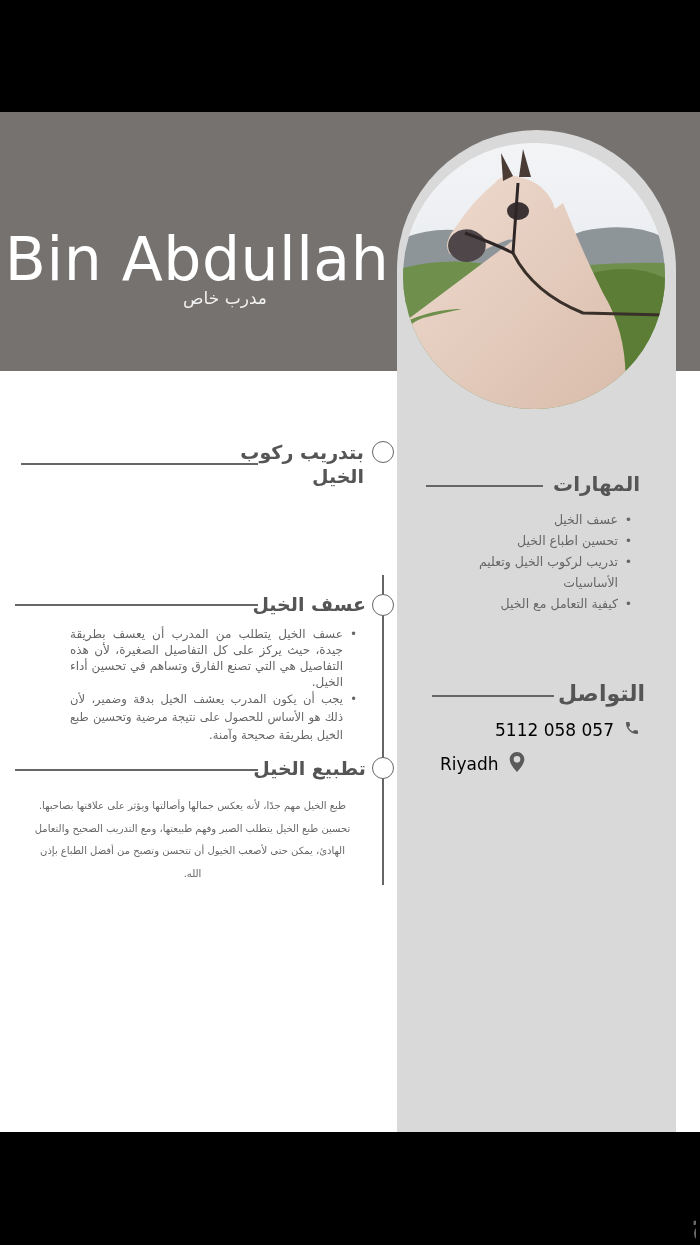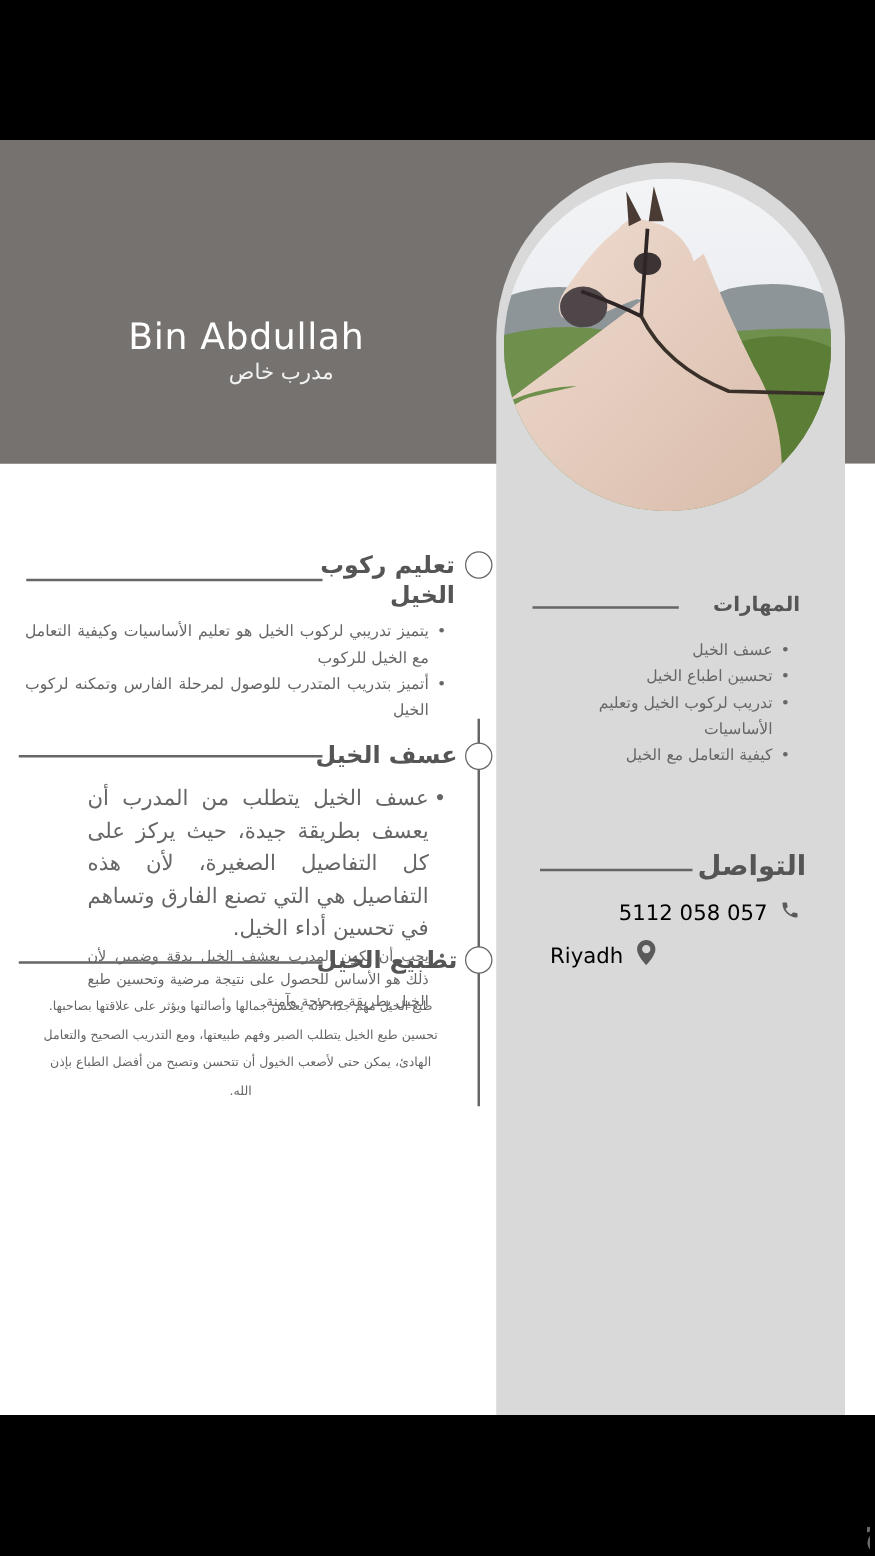--- a/index.html
+++ b/index.html
@@ -3,21 +3,21 @@
 <meta charset="utf-8">
 <style>
   html, body { margin:0; padding:0; }
   body {
     width:700px; height:1245px; position:relative; overflow:hidden;
     background:#000; font-family:"DejaVu Sans", sans-serif;
   }
   .card { position:absolute; left:0; top:112px; width:700px; height:1020px; background:#fff; overflow:hidden; }
   .header-band { position:absolute; left:0; top:0; width:700px; height:259px; background:#75726f; }
   .name { position:absolute; left:0; top:112px; width:394px; text-align:center; color:#fff;
-          font-family:"DejaVu Sans", sans-serif; font-size:29px; font-weight:normal; letter-spacing:0.5px;margin-top:28px; }
+          font-family:"DejaVu Sans", sans-serif; font-size:60px; font-weight:normal; letter-spacing:0.5px; }
   .subtitle { position:absolute; left:0; top:176px; width:384px; text-align:center; color:#f2f2f2;
               font-size:17px; direction:rtl;margin-left:33px; }
   .right-col { position:absolute; left:397px; top:18px; width:279px; height:1002px; background:#d9d9d9;
                border-top-left-radius:140px; border-top-right-radius:140px; }
   .photo { position:absolute; left:403px; top:31px; width:262px; height:266px; border-radius:50%; overflow:hidden; background:#e9ecef; }
   .right-strip { position:absolute; left:676px; top:259px; width:24px; height:761px; background:#fff; }
   .sec-title { position:absolute; color:#555; font-weight:bold; font-size:19px; line-height:24px; direction:rtl; text-align:right; }
   .rule { position:absolute; height:1.5px; background:#666; }
   .timeline-line { position:absolute; left:382px; top:463px; width:1.5px; height:310px; background:#666; }
   .node { position:absolute; width:20px; height:20px; border:1.8px solid #666; border-radius:50%; background:#fff; }
@@ -70,41 +70,37 @@
       <ellipse cx="115" cy="68" rx="11" ry="9" fill="#3c3434"></ellipse>
 
       <path d="M62 90 Q90 100 110 110 L115 40" stroke="#2e2626" stroke-width="3" fill="none"></path>
       <path d="M110 110 Q130 150 180 170 L262 172" stroke="#3a302a" stroke-width="3" fill="none"></path>
     </svg>
   </div>
 
   <div class="timeline-line"></div>
 
   <div class="node" style="left:372px; top:329px;"></div>
-  <div class="sec-title" style="left:240px; top:328px; width:124px;">تعليم ركوب الخيل</div>
+  <div class="sec-title" style="left:240px; top:328px; width:124px;">بتدريب ركوب الخيل</div>
   <div class="rule" style="left:21px; top:351px; width:237px;"></div>
-  <ul class="bul" style="left:20px; top:382px; width:323px;">
-    <li>يتميز تدريبي لركوب الخيل هو تعليم الأساسيات وكيفية التعامل مع الخيل للركوب</li>
-    <li>أتميز بتدريب المتدرب للوصول لمرحلة الفارس وتمكنه لركوب الخيل</li>
-  </ul>
 
   <div class="node" style="left:372px; top:482px;"></div>
   <div class="sec-title" style="left:200px; top:480px; width:166px;">عسف الخيل</div>
   <div class="rule" style="left:15px; top:492px; width:243px;"></div>
   <ul class="bul skills-left" style="left:70px; top:514px; width:273px;">
-    <li style="font-size:17px; line-height:26px;">عسف الخيل يتطلب من المدرب أن يعسف بطريقة جيدة، حيث يركز على كل التفاصيل الصغيرة، لأن هذه التفاصيل هي التي تصنع الفارق وتساهم في تحسين أداء الخيل.</li>
+    <li style="font-size:12px; line-height:16px;">عسف الخيل يتطلب من المدرب أن يعسف بطريقة جيدة، حيث يركز على كل التفاصيل الصغيرة، لأن هذه التفاصيل هي التي تصنع الفارق وتساهم في تحسين أداء الخيل.</li>
     <li style="font-size:11.5px; line-height:18px;">يجب أن يكون المدرب يعشف الخيل بدقة وضمير، لأن ذلك هو الأساس للحصول على نتيجة مرضية وتحسين طبع الخيل بطريقة صحيحة وآمنة.</li>
   </ul>
 
   <div class="node" style="left:372px; top:645px;"></div>
   <div class="sec-title" style="left:200px; top:644px; width:166px;">تطبيع الخيل</div>
   <div class="rule" style="left:15px; top:657px; width:243px;"></div>
   <div class="para" style="left:30px; top:683px; width:325px;">طبع الخيل مهم جدًا، لأنه يعكس جمالها وأصالتها ويؤثر على علاقتها بصاحبها. تحسين طبع الخيل يتطلب الصبر وفهم طبيعتها، ومع التدريب الصحيح والتعامل الهادئ، يمكن حتى لأصعب الخيول أن تتحسن وتصبح من أفضل الطباع بإذن الله.</div>
 
-  <div class="sec-title" style="left:545px; top:360px; width:95px; font-size:16px;">المهارات</div>
+  <div class="sec-title" style="left:545px; top:360px; width:95px; font-size:20px;">المهارات</div>
   <div class="rule" style="left:426px; top:373px; width:117px;"></div>
   <ul class="bul skills" style="left:470px; top:397px; width:148px; text-align:right;">
     <li>عسف الخيل</li>
     <li>تحسين اطباع الخيل</li>
     <li>تدريب لركوب الخيل وتعليم الأساسيات</li>
     <li>كيفية التعامل مع الخيل</li>
   </ul>
 
   <div class="sec-title" style="left:560px; top:570px; width:85px; font-size:22px;">التواصل</div>
   <div class="rule" style="left:432px; top:583px; width:122px;"></div>

